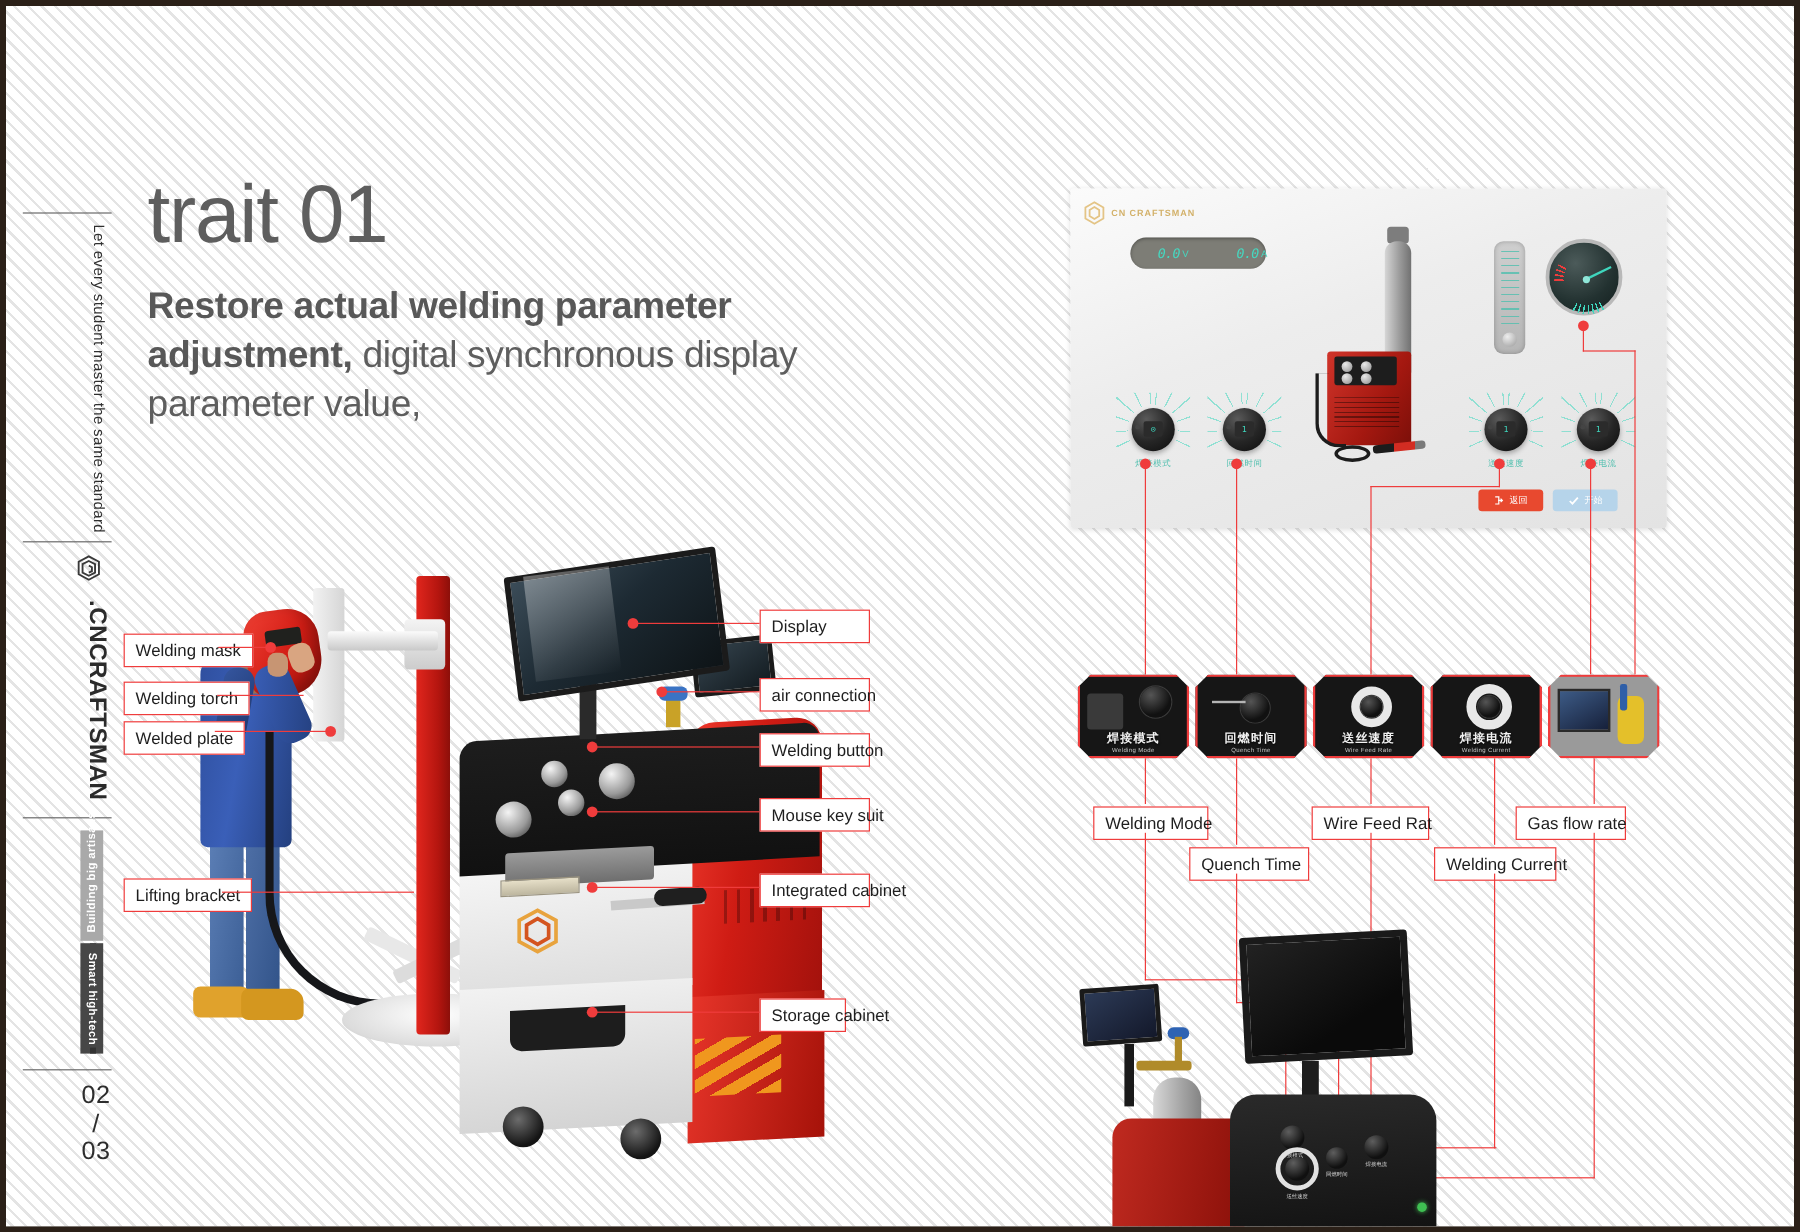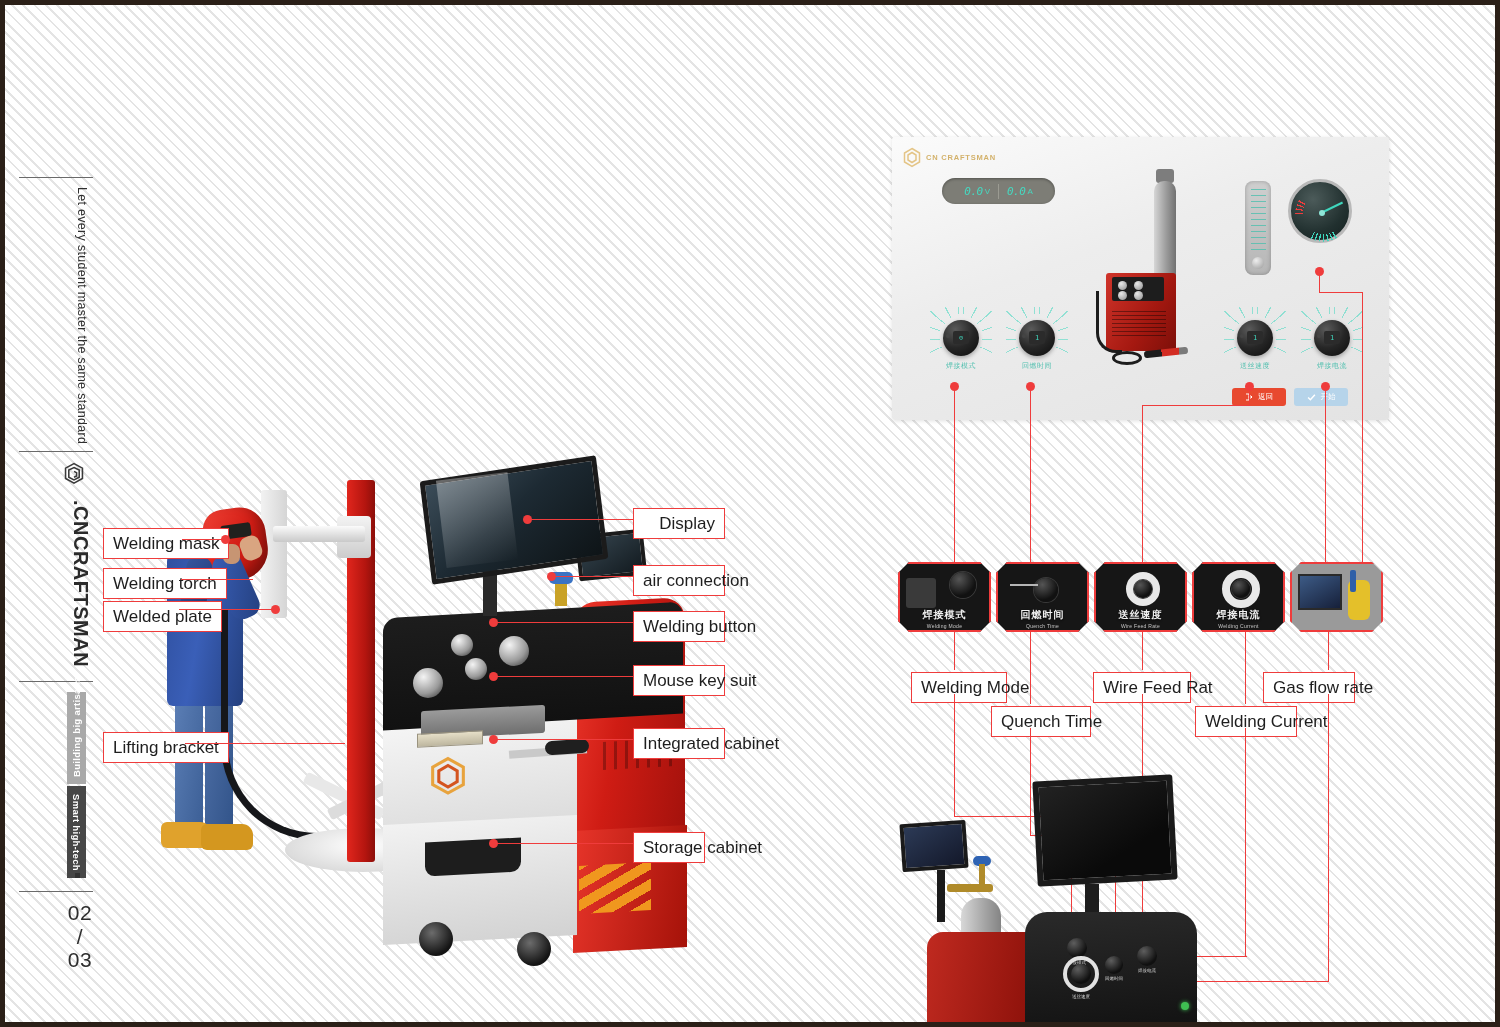--- a/index.html
+++ b/index.html
@@ -135,25 +135,25 @@
     letter-spacing: -0.3px;
   }
   #subtitle .strong { font-weight: bold; color: #585858; }
 
   
   .callout {
     position: absolute;
     border: 1.5px solid #ef3c3c;
     background: #ffffff;
     color: #1e1e1e;
-    font-size: 17px;
+    font-size: 14px;
     line-height: 1;
     padding: 6px 9px;
     white-space: nowrap;
-    text-align: right;
+    text-align: left;
   }
   .lead {
     position: absolute;
     background: #ef3c3c;
     height: 1.4px;
   }
   .lead-v {
     position: absolute;
     background: #ef3c3c;
     width: 1.4px;
@@ -375,21 +375,21 @@
     position: absolute; border-radius: 50%;
     background: radial-gradient(circle at 38% 32%, #6c6c6c, #141414 70%);
   }
   #caster-1 { left: 294px; top: 462px; width: 34px; height: 34px; }
   #caster-2 { left: 392px; top: 472px; width: 34px; height: 34px; }
   #caster-3 { left: 484px; top: 424px; width: 42px; height: 42px; }
 
   
   #sim-panel {
     position: absolute;
-    left: 887px; top: 132px;
+    left: 887px; top: 152px;
     width: 497px; height: 283px;
     background: linear-gradient(160deg,#fbfbfb 0%,#ededed 40%,#e3e3e3 100%);
     border-radius: 3px;
     box-shadow: 0 1px 4px rgba(0,0,0,.12);
     overflow: hidden;
   }
   #sim-logo { position: absolute; left: 10px; top: 10px; width: 20px; height: 22px; opacity: .65; }
   #sim-brand {
     position: absolute; left: 34px; top: 16px;
     font-size: 7.5px; letter-spacing: .8px; font-weight: bold;
@@ -399,21 +399,21 @@
     position: absolute; left: 50px; top: 41px;
     width: 113px; height: 26px;
     background: #7d7d76;
     border-radius: 13px;
     display: flex; align-items: center; justify-content: center;
     box-shadow: inset 0 1px 3px rgba(0,0,0,.35);
   }
   .ro-val {
     font-family: "DejaVu Sans Mono", monospace;
     font-size: 11px; font-style: italic;
-    color: #46d8c0; letter-spacing: -.5px;
+    color: #46d8c0; letter-spacing: -.5px; margin-left: 24px;
   }
   .ro-unit { font-size: 8px; color: #46d8c0; vertical-align: super; margin-left: 2px; }
   #ro-sep { width: 1px; height: 15px; background: #9b9b92; margin: 0 8px; }
 
   .sim-knob {
     position: absolute;
     width: 36px; height: 36px;
     border-radius: 50%;
     background: radial-gradient(circle at 34% 26%, #5a5a5a 0%, #262626 52%, #0c0c0c 100%);
     box-shadow: 0 2px 4px rgba(0,0,0,.3);
@@ -684,20 +684,25 @@
     <div class="badge-notch" id="notch-bottom"></div>
 
     <div id="pagenum">
       <div>02</div>
       <div>/</div>
       <div>03</div>
     </div>
   </div>
 
   <div id="headline">
+    <div id="trait-title">trait 01</div>
+    <div id="subtitle">
+      <span class="strong">Restore actual welding parameter adjustment,</span>
+      <span>digital synchronous display parameter value,</span>
+    </div>
   </div>
 
   <div id="photo-left">
 
     <div class="s-part" id="plate-panel"></div>
     <div class="s-part" id="st-leg-l"></div>
     <div class="s-part" id="st-leg-r"></div>
     <div class="s-part" id="st-shoe-l"></div>
     <div class="s-part" id="st-shoe-r"></div>
     <div class="s-part" id="st-coat"></div>

